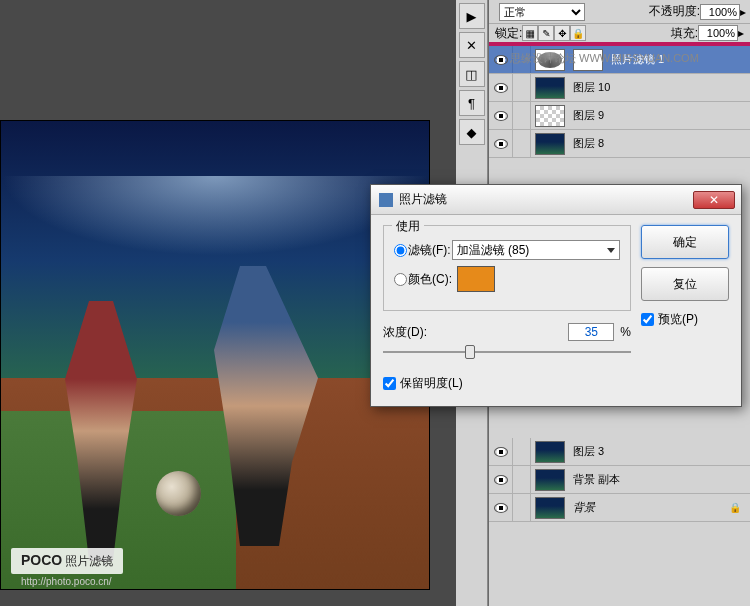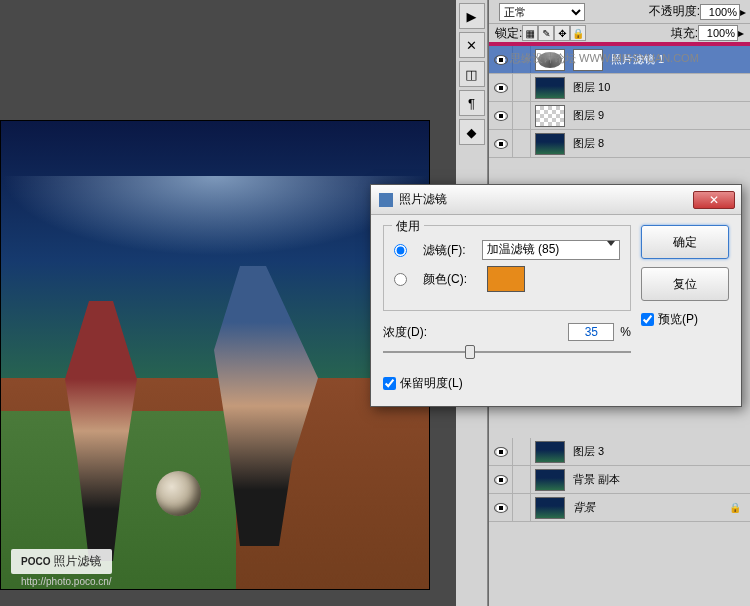--- a/index.html
+++ b/index.html
@@ -7,21 +7,21 @@
 
 .canvas-area { position: absolute; left: 0; top: 0; width: 456px; height: 606px; background: #494949; }
 .canvas-image { position: absolute; left: 0; top: 120px; width: 430px; height: 470px; background: linear-gradient(180deg, #0a1845 0%, #163a6e 30%, #2a6b4a 60%, #3a7a3a 100%); border: 1px solid #000; overflow: hidden; }
 .stadium-glow { position: absolute; top: 55px; left: 0; right: 0; height: 80px; background: radial-gradient(ellipse at 50% 0%, rgba(200,230,255,0.6), transparent 70%); }
 .track { position: absolute; bottom: 0; left: 0; right: 0; height: 45%; background: linear-gradient(180deg, #8b4a2a 0%, #6b3a1a 100%); transform: perspective(200px) rotateX(25deg); transform-origin: top; }
 .grass { position: absolute; bottom: 0; left: 0; width: 55%; height: 38%; background: linear-gradient(180deg, #4a7a3a, #3a6a2a); }
 .figure1 { position: absolute; left: 40px; top: 180px; width: 120px; height: 260px; background: linear-gradient(180deg, #8a3030 30%, #c49a7a 50%, #1a1a1a 80%); clip-path: polygon(40% 0%, 60% 0%, 80% 30%, 70% 60%, 60% 100%, 40% 100%, 30% 60%, 20% 30%); }
 .figure2 { position: absolute; left: 200px; top: 145px; width: 130px; height: 280px; background: linear-gradient(180deg, #3a5a8a 20%, #c49a7a 50%, #1a1a1a 80%); clip-path: polygon(30% 0%, 50% 0%, 90% 40%, 70% 70%, 60% 100%, 30% 100%, 20% 60%, 10% 30%); }
 .ball { position: absolute; left: 155px; top: 350px; width: 45px; height: 45px; border-radius: 50%; background: radial-gradient(circle at 35% 35%, #e8e0d0, #8a7a5a); box-shadow: inset -5px -5px 10px rgba(0,0,0,0.5); }
 .watermark { position: absolute; left: 10px; bottom: 15px; background: rgba(255,255,255,0.85); color: #222; padding: 4px 10px; font-size: 11px; border-radius: 2px; }
-.watermark .brand { font-weight: bold; font-size: 10px; }
+.watermark .brand { font-weight: bold; font-size: 14px; }
 .watermark-url { position: absolute; left: 20px; bottom: 2px; color: #ccc; font-size: 10px; }
 
 .layers-panel { position: absolute; right: 0; top: 0; width: 262px; height: 606px; background: #d3d3d3; border-left: 1px solid #6a6a6a; }
 .top-watermark { position: absolute; top: 10px; left: 510px; color: #888; font-size: 11px; z-index: 5; margin-top: 41px; }
 .panel-row-top { height: 24px; border-bottom: 1px solid #aaa; display: flex; align-items: center; padding: 0 4px; }
 .blend-select { width: 86px; height: 18px; background: #fff; border: 1px solid #888; font-size: 11px; margin-left: 6px; }
 .opacity-field { display: flex; align-items: center; margin-left: auto; font-size: 11px; }
 .opacity-input { width: 40px; height: 16px; font-size: 11px; border: 1px solid #888; text-align: right; padding-right: 2px; }
 .lock-row { height: 22px; border-bottom: 4px solid #be185d; display: flex; align-items: center; padding: 0 6px; gap: 0; font-size: 11px; }
 .lock-icon { width: 16px; height: 16px; border: 1px solid #999; background: #e8e8e8; display: flex; align-items: center; justify-content: center; font-size: 10px; }
@@ -53,23 +53,23 @@
 .dialog .title-text { font-size: 12px; }
 .dialog .close-btn { margin-left: auto; width: 42px; height: 18px; background: linear-gradient(180deg, #e68a8a, #c93a3a); color: #fff; border: 1px solid #8a2a2a; border-radius: 2px; display: flex; align-items: center; justify-content: center; font-size: 11px; }
 .dialog-body { padding: 10px 12px 14px 12px; display: flex; gap: 10px; }
 .dialog-left { flex: 1; }
 .dialog-right { width: 88px; display: flex; flex-direction: column; gap: 8px; }
 .dlg-btn { height: 34px; background: linear-gradient(180deg, #fdfdfd, #e0e0e0); border: 1px solid #888; border-radius: 3px; font-size: 12px; }
 .dlg-btn.primary { border: 1px solid #3a7acc; box-shadow: 0 0 3px #6aa5ee; }
 .preview-check { display: flex; align-items: center; gap: 4px; margin-top: 2px; }
 .fieldset { border: 1px solid #b8b8b8; padding: 8px 10px 12px 10px; margin-bottom: 12px; position: relative; }
 .fieldset .legend { position: absolute; top: -8px; left: 8px; background: #ececec; padding: 0 4px; font-size: 12px; }
-.radio-row { display: flex; align-items: center; margin: 6px 0; gap: 16px; }
+.radio-row { display: flex; align-items: center; margin: 6px 0; gap: 1px; }
 .radio-row input[type=radio] { width: 13px; height: 13px; }
-.filter-select { flex: 1; height: 20px; border: 1px solid #888; background: #fff; display: flex; justify-content: space-between; padding: 0 4px; font-size: 12px; }
+.filter-select { flex: 1; height: 20px; border: 1px solid #888; background: #fff; display: flex; align-items: center; justify-content: space-between; padding: 0 4px; font-size: 12px; }
 .filter-select .caret { border-left: 4px solid transparent; border-right: 4px solid transparent; border-top: 5px solid #333; }
 .color-swatch { width: 38px; height: 26px; background: #e68a1a; border: 1px solid #555; margin-left: 4px; }
 .density-row { display: flex; align-items: center; margin: 6px 0 2px 0; }
 .density-input { width: 46px; height: 18px; border: 1px solid #888; background: #fff; color: #005acc; text-align: center; margin: 0 6px 0 auto; }
 .slider-track { position: relative; height: 18px; }
 .slider-line { position: absolute; top: 8px; left: 0; right: 0; height: 2px; background: #999; }
 .slider-thumb { position: absolute; top: 2px; width: 10px; height: 14px; background: #e8e8e8; border: 1px solid #666; border-radius: 2px; }
 .preserve-row { display: flex; align-items: center; gap: 4px; margin-top: 14px; }
 </style>
 </head>

